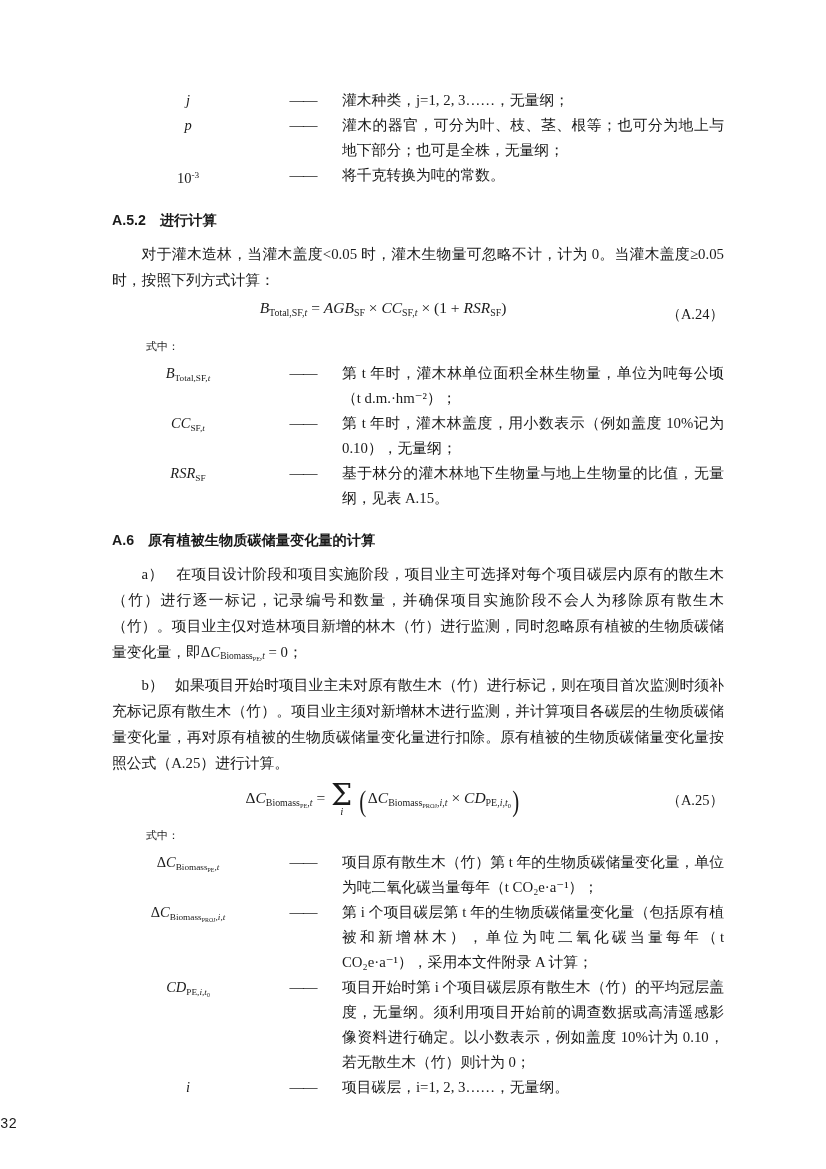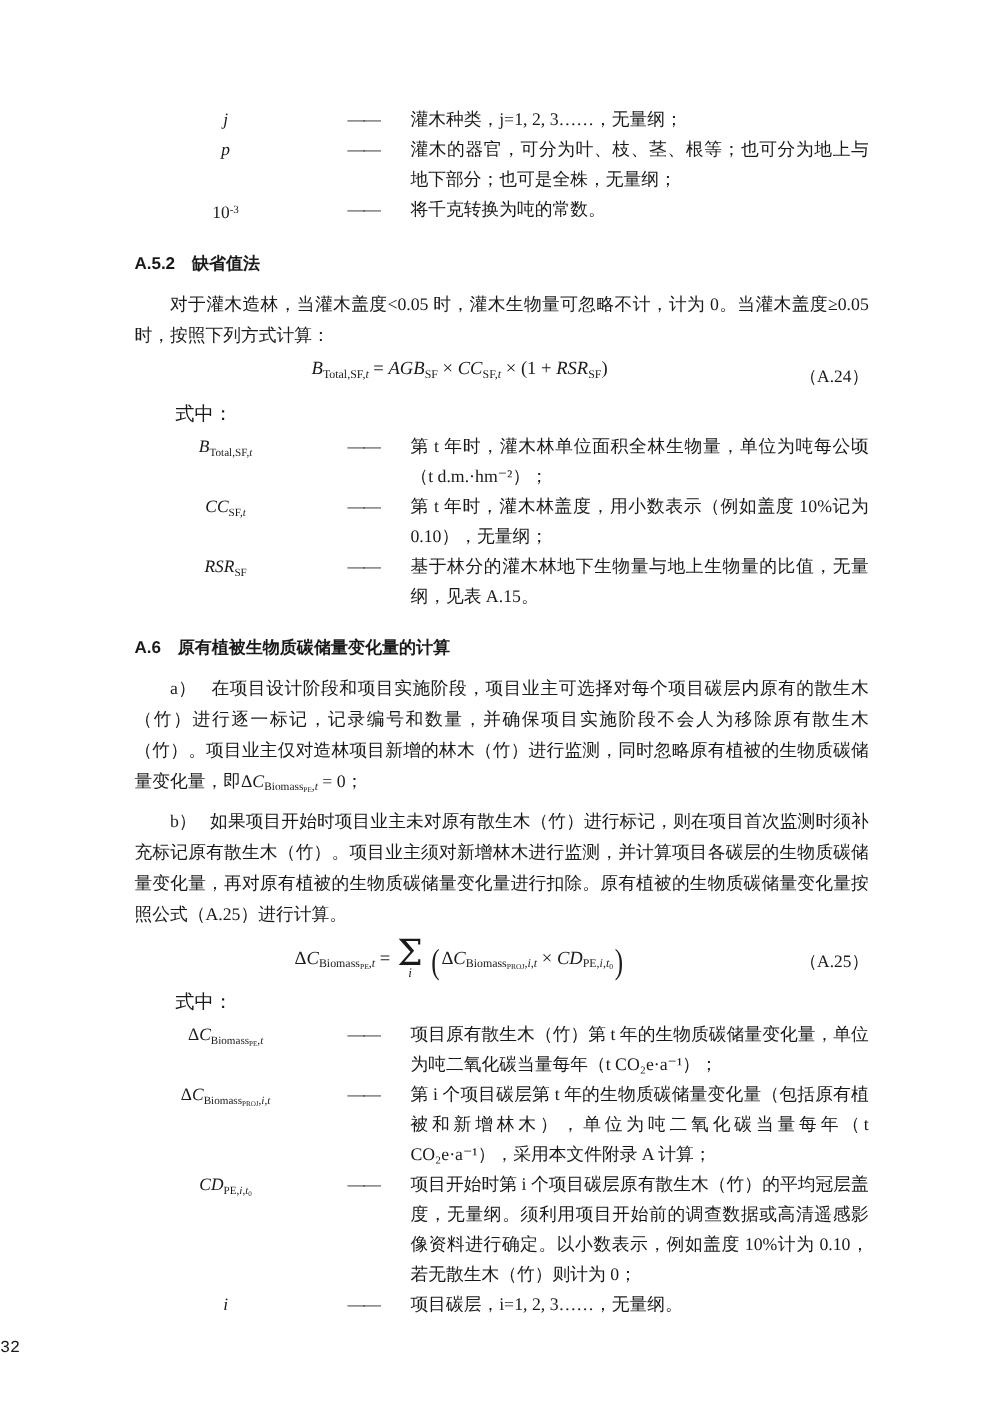--- a/index.html
+++ b/index.html
@@ -72,21 +72,21 @@
   .para {
     font-size: 14.8px;
     line-height: 26px;
     text-align: justify;
     text-justify: inter-ideograph;
     margin: 0;
   }
   .para.indent { text-indent: 2em; }
 
   .shiji {
-    font-size: 16px;
+    font-size: 11px;
     line-height: 26px;
     margin: 2px 0 2px 0;
     padding-left: 34px;
   }
 
   
   .formula-row {
     position: relative;
     width: 100%;
     margin: 6px 2px 4px 0;
@@ -182,21 +182,21 @@
         <td class="def-sym">
           <span class="mup">10<sup>-3</sup></span>
         </td>
         <td class="def-dash">——</td>
         <td class="def-text">将千克转换为吨的常数。</td>
       </tr>
     </tbody>
       </table>
 
     <div class="heading">
-      <span class="num">A.5.2</span><span>缺省值法</span>
+      <span class="num">A.5.2</span><span>进行计算</span>
     </div>
 
     <p class="para indent">对于灌木造林，当灌木盖度&lt;0.05 时，灌木生物量可忽略不计，计为 0。当灌木盖度≥0.05 时，按照下列方式计算：</p>
 
     <div class="formula-row">
       <div class="formula-body">
         <span class="mi">B</span><sub class="mup">Total,SF,<span class="sub-ital">t</span></sub>
         = <span class="mi">AGB</span><sub class="mup">SF</sub>
         × <span class="mi">CC</span><sub class="mup">SF,<span class="sub-ital">t</span></sub>
         × (1 + <span class="mi">RSR</span><sub class="mup">SF</sub>)

